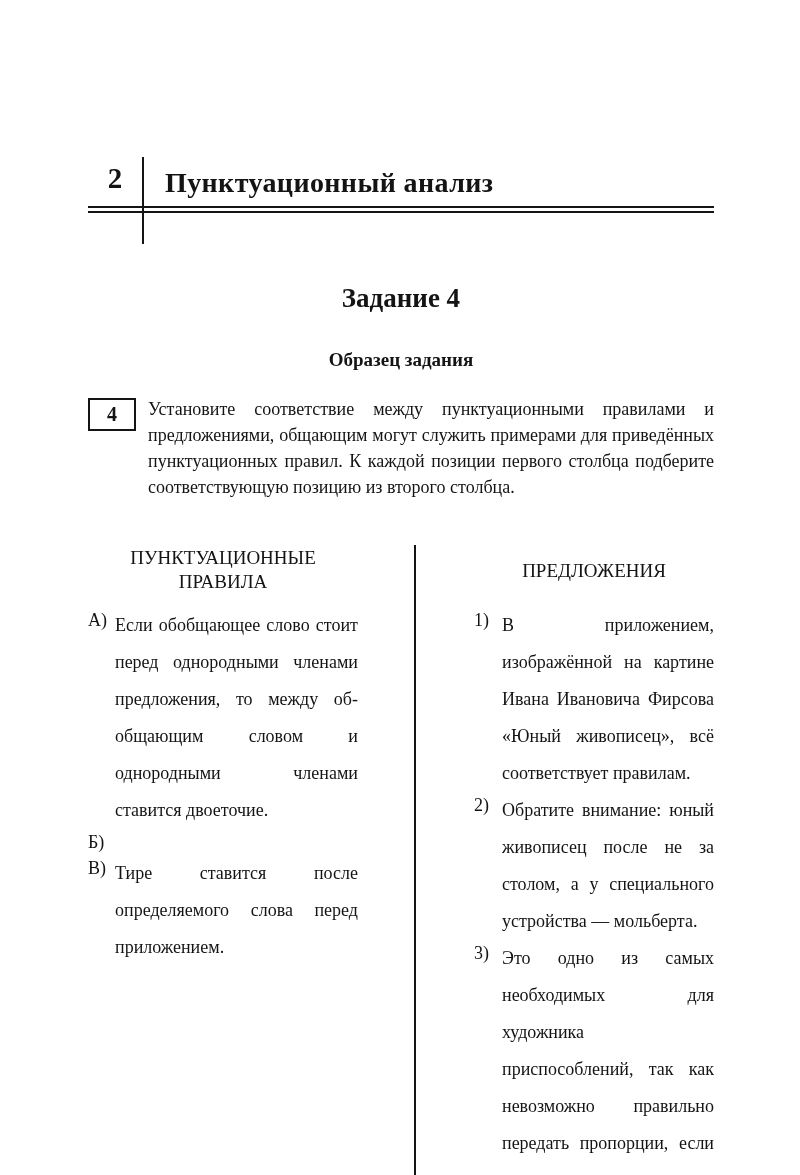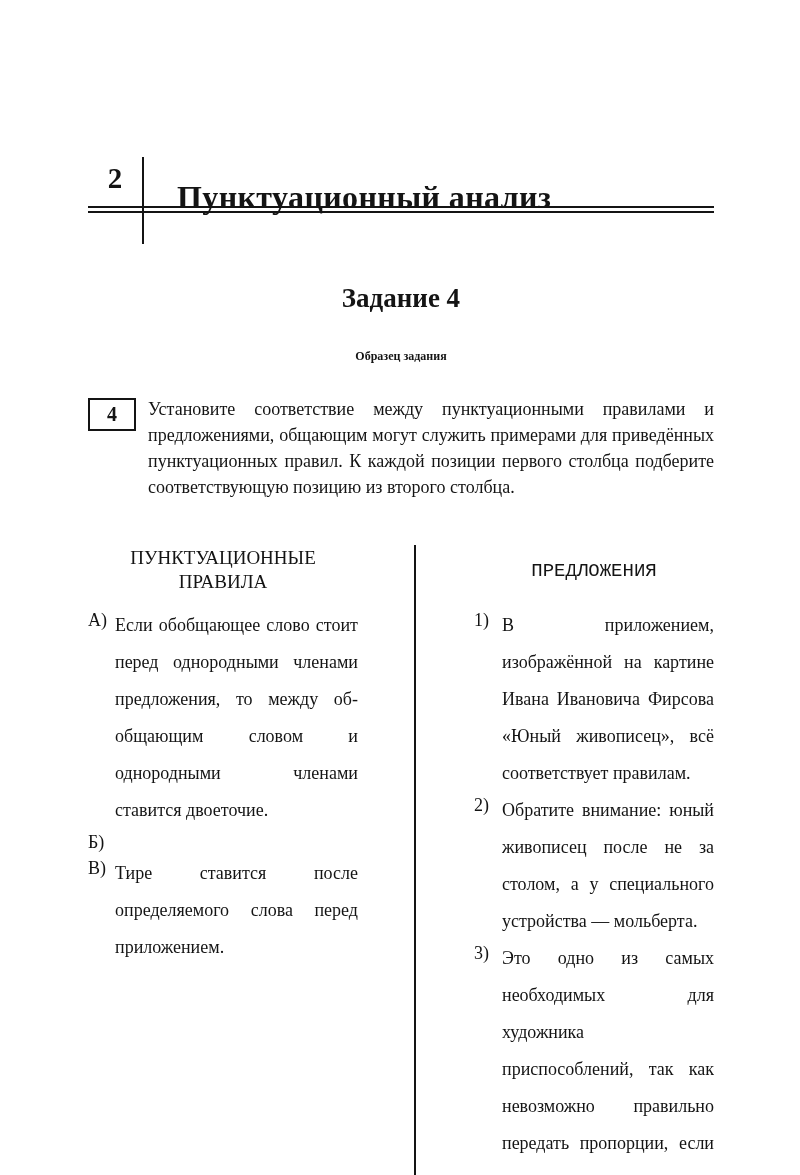--- a/index.html
+++ b/index.html
@@ -24,22 +24,22 @@
   }
   .chapter-vbar {
     position: absolute;
     left: 142px; top: 157px;
     width: 2px; height: 87px;
     background: #141414;
   }
   .chapter-title {
     position: absolute;
     left: 161px; top: 163px;
-    margin: 16px;
-    font-size: 32px;
+    margin: 4px;
+    font-size: 28px;
     font-weight: bold;
     letter-spacing: 0.4px;
     white-space: nowrap;
     text-align: right;
   }
   .double-rule {
     position: absolute;
     left: 88px; top: 206px;
     width: 626px; height: 3px;
     border-top: 2px solid #141414;
@@ -53,21 +53,21 @@
     width: 626px;
     text-align: center;
     font-size: 27px;
     font-weight: bold;
   }
   .sample-heading {
     position: absolute;
     left: 88px; top: 349px;
     width: 626px;
     text-align: center;
-    font-size: 12px;
+    font-size: 19px;
     font-weight: bold;
   }
 
   
   .task-block {
     position: absolute;
     left: 88px; top: 398px;
     width: 626px;
     display: flex;
     align-items: flex-start;
@@ -110,21 +110,20 @@
 
   .col-header {
     text-align: center;
     font-size: 19px;
     line-height: 24px;
     margin: 1px 0 13px 0;
   }
   .col-header.single {
     margin-top: 14px;
     margin-bottom: 24px;
-    font-family: Liberation Mono, monospace;
   }
 
   .match-item { display: flex; }
   .match-item .item-label {
     flex: none;
     width: 27px;
     font-size: 18px;
     line-height: 26px;
   }
   .match-col-right .match-item .item-label { width: 28px; }

